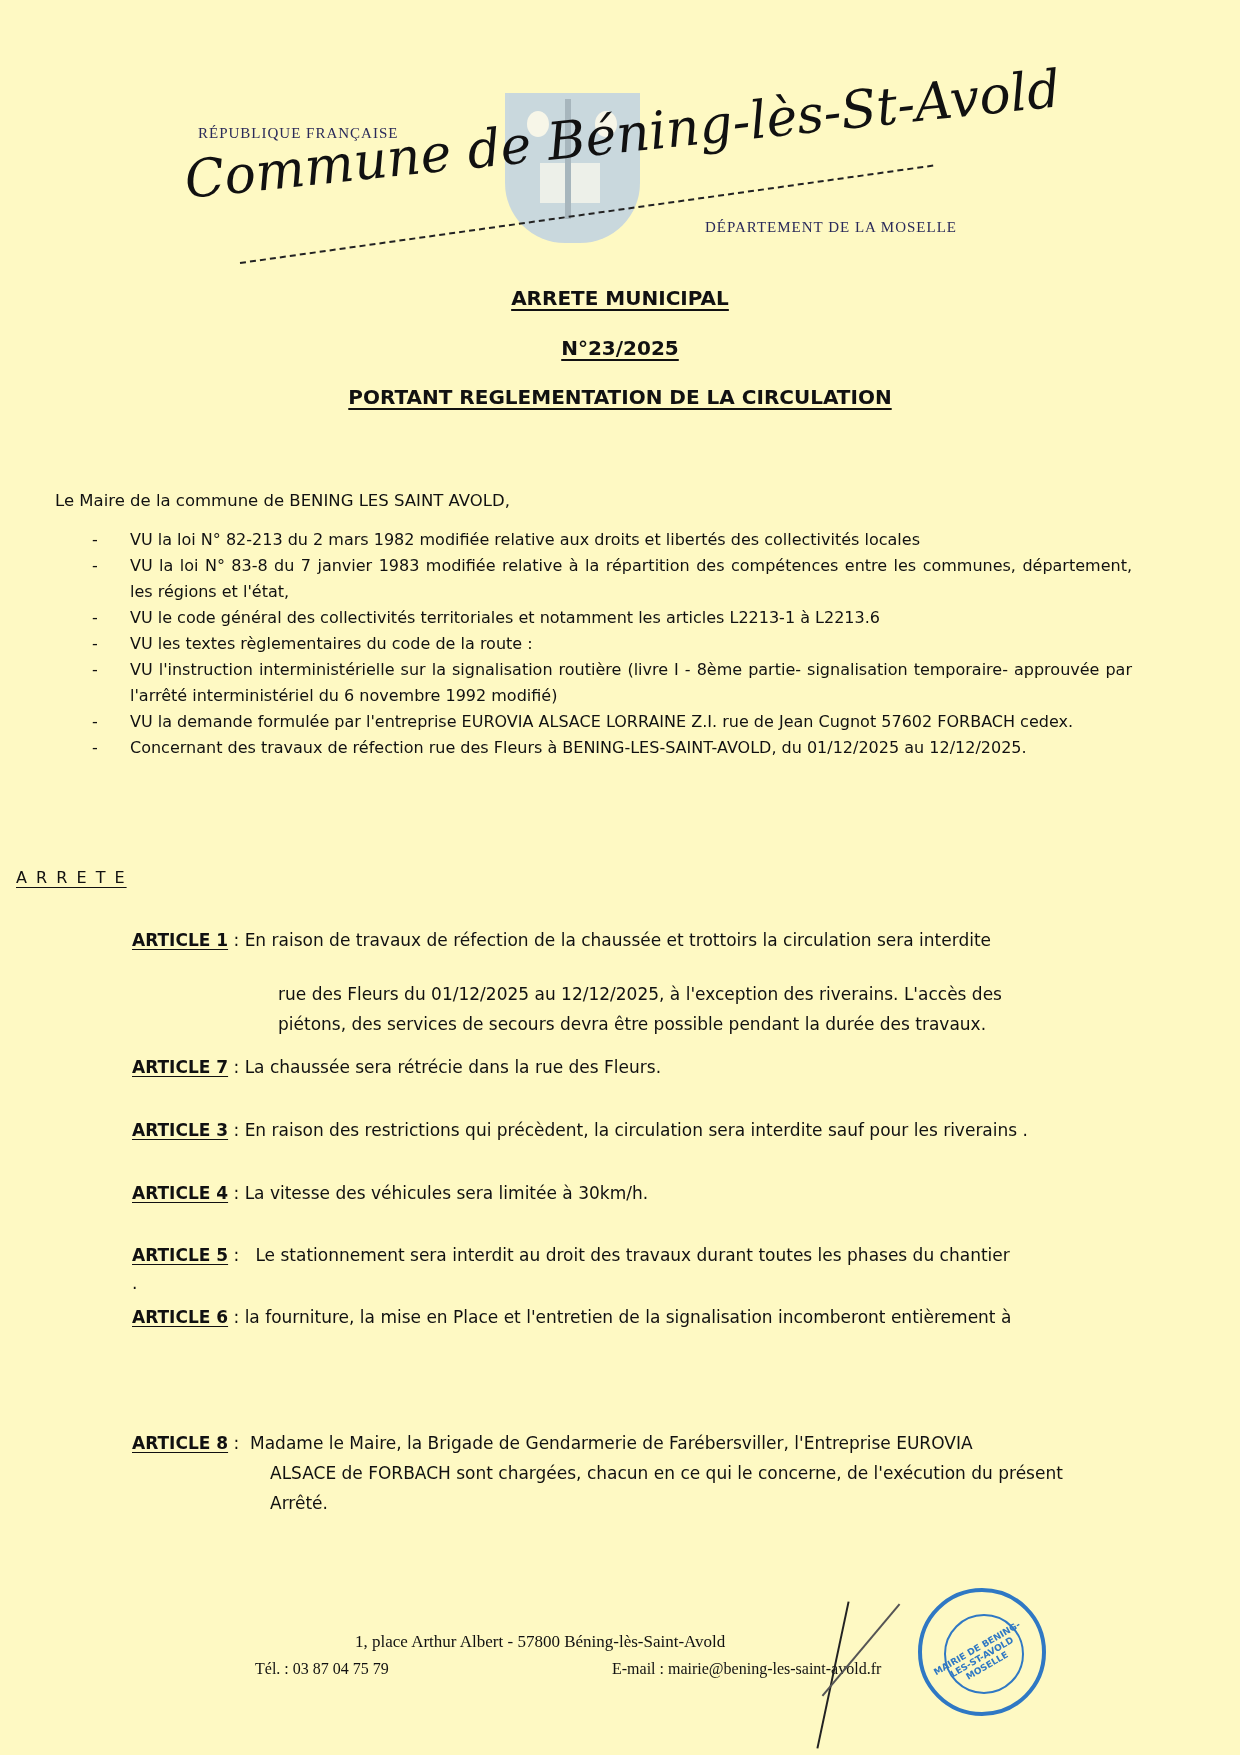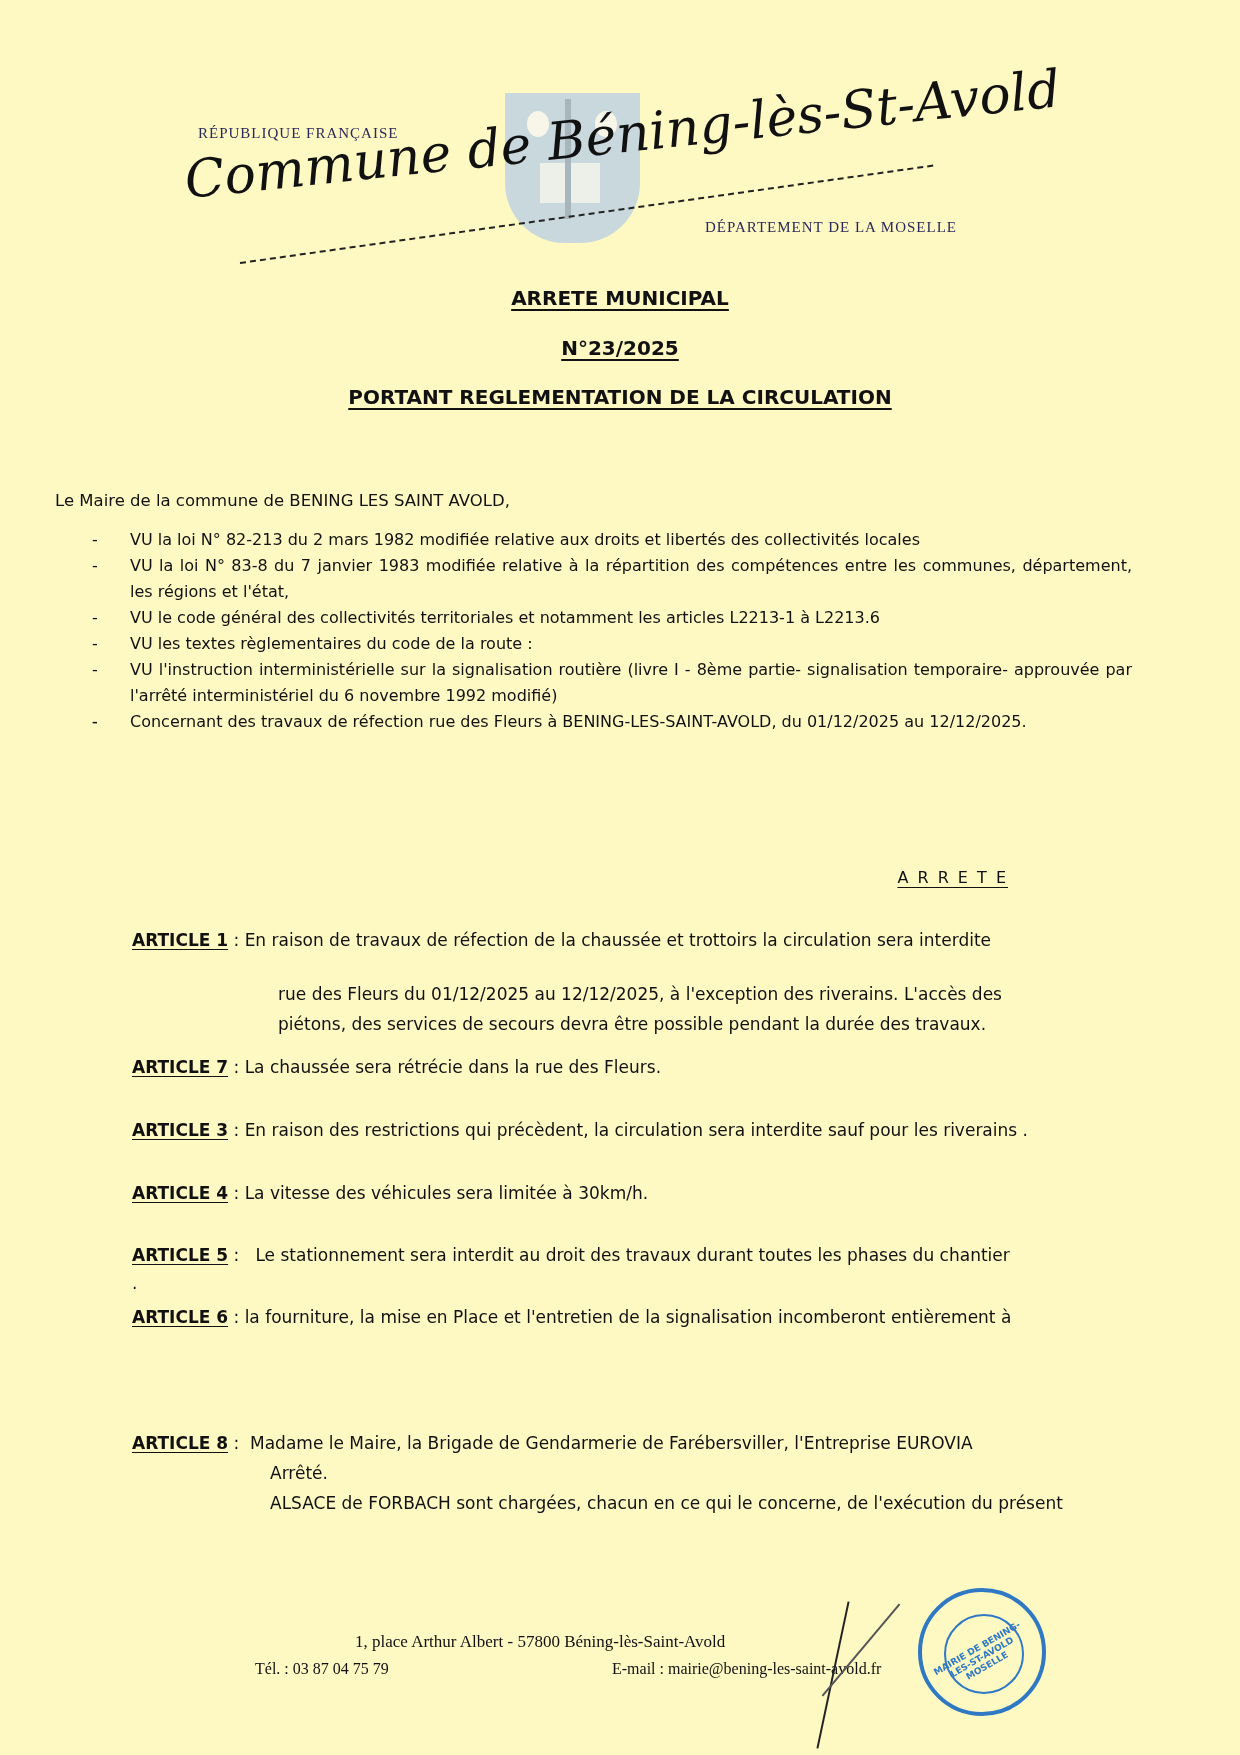--- a/index.html
+++ b/index.html
@@ -48,25 +48,25 @@
   <div class="title" style="top:385px;">PORTANT REGLEMENTATION DE LA CIRCULATION</div>
 
   <div class="abs body-text" style="left:55px; top:488px;">Le Maire de la commune de BENING LES SAINT AVOLD,</div>
 
   <ul class="vu-list">
     <li><span class="dash">-</span><span>VU la loi N° 82-213 du 2 mars 1982 modifiée relative aux droits et libertés des collectivités locales</span></li>
     <li><span class="dash">-</span><span>VU la loi N° 83-8 du 7 janvier 1983 modifiée relative à la répartition des compétences entre les communes, département, les régions et l'état,</span></li>
     <li><span class="dash">-</span><span>VU le code général des collectivités territoriales et notamment les articles L2213-1 à L2213.6</span></li>
     <li><span class="dash">-</span><span>VU les textes règlementaires du code de la route :</span></li>
     <li><span class="dash">-</span><span>VU l'instruction interministérielle sur la signalisation routière (livre I - 8ème partie- signalisation temporaire- approuvée par l'arrêté interministériel du 6 novembre 1992 modifié)</span></li>
-    <li><span class="dash">-</span></li>
+    <li><span class="dash">-</span><span>VU la demande formulée par l'entreprise EUROVIA ALSACE LORRAINE Z.I. rue de Jean Cugnot 57602 FORBACH cedex.</span></li>
     <li><span class="dash">-</span><span>Concernant des travaux de réfection rue des Fleurs à BENING-LES-SAINT-AVOLD, du 01/12/2025 au 12/12/2025.</span></li>
   </ul>
 
-  <div class="abs" style="left:8px; width:1000px; top:868px; text-align:right; font-size:16px; letter-spacing:2px; text-decoration:underline; text-underline-offset:4px;">A R R E T E</div>
+  <div class="abs" style="left:16px; width:1000px; top:868px; text-align:left; font-size:16px; letter-spacing:2px; text-decoration:underline; text-underline-offset:4px;">A R R E T E</div>
 
   <div class="article" style="top:925px;">
     <span class="label">ARTICLE 1</span><span> : </span><span>En raison de travaux de réfection de la chaussée et trottoirs la circulation sera interdite</span>
     <span class="cont-line" style="padding-left:146px;margin-top:24px;">rue des Fleurs du 01/12/2025 au 12/12/2025, à l'exception des riverains. L'accès des</span>
     <span class="cont-line" style="padding-left:146px;">piétons, des services de secours devra être possible pendant la durée des travaux.</span>
   </div>
 
   <div class="article" style="top:1052px;">
     <span class="label">ARTICLE 7</span><span> : </span><span>La chaussée sera rétrécie dans la rue des Fleurs.</span>
   </div>
@@ -84,22 +84,22 @@
     <span class="cont-line" style="line-height:26px;">.</span>
   </div>
 
   <div class="article" style="top:1302px;">
     <span class="label">ARTICLE 6</span><span> : </span><span>la fourniture, la mise en Place et l'entretien de la signalisation incomberont entièrement à</span>
   </div>
 
 
   <div class="article" style="top:1428px;">
     <span class="label">ARTICLE 8</span><span style="white-space:pre;"> :  </span><span>Madame le Maire, la Brigade de Gendarmerie de Farébersviller, l'Entreprise EUROVIA</span>
+    <span class="cont-line" style="padding-left:138px;">ALSACE de FORBACH sont chargées, chacun en ce qui le concerne, de l'exécution du présent</span>
     <span class="cont-line" style="padding-left:138px;">Arrêté.</span>
-    <span class="cont-line" style="padding-left:138px;">ALSACE de FORBACH sont chargées, chacun en ce qui le concerne, de l'exécution du présent</span>
   </div>
 
 
   <div class="abs footer-addr" style="left:355px; top:1632px;">1, place Arthur Albert - 57800 Béning-lès-Saint-Avold</div>
   <div class="abs footer-addr" style="left:255px; top:1660px; font-size:16px;">Tél. : 03 87 04 75 79</div>
   <div class="abs footer-addr" style="left:612px; top:1660px; font-size:16px;">E-mail : mairie@bening-les-saint-avold.fr</div>
 
   <div class="sig" style="left:832px; top:1600px; height:150px; transform:rotate(12deg);"></div>
   <div class="sig" style="left:860px; top:1590px; height:120px; transform:rotate(40deg); border-left-color:#555;"></div>
 

